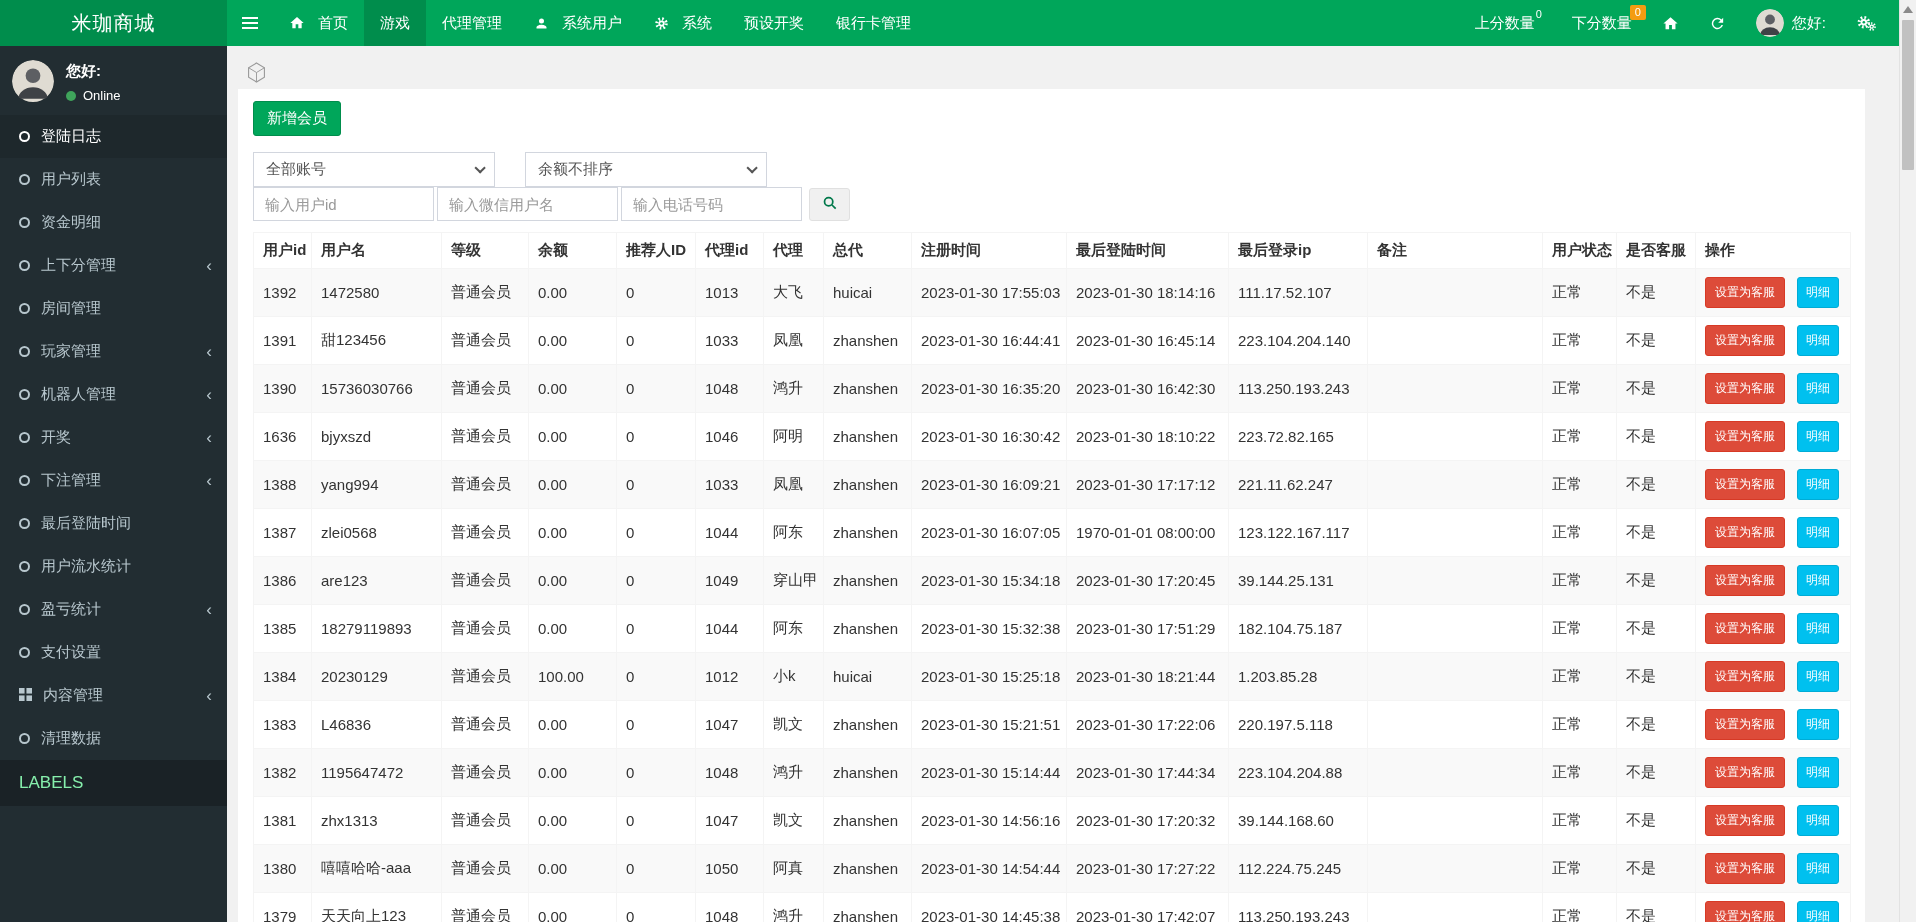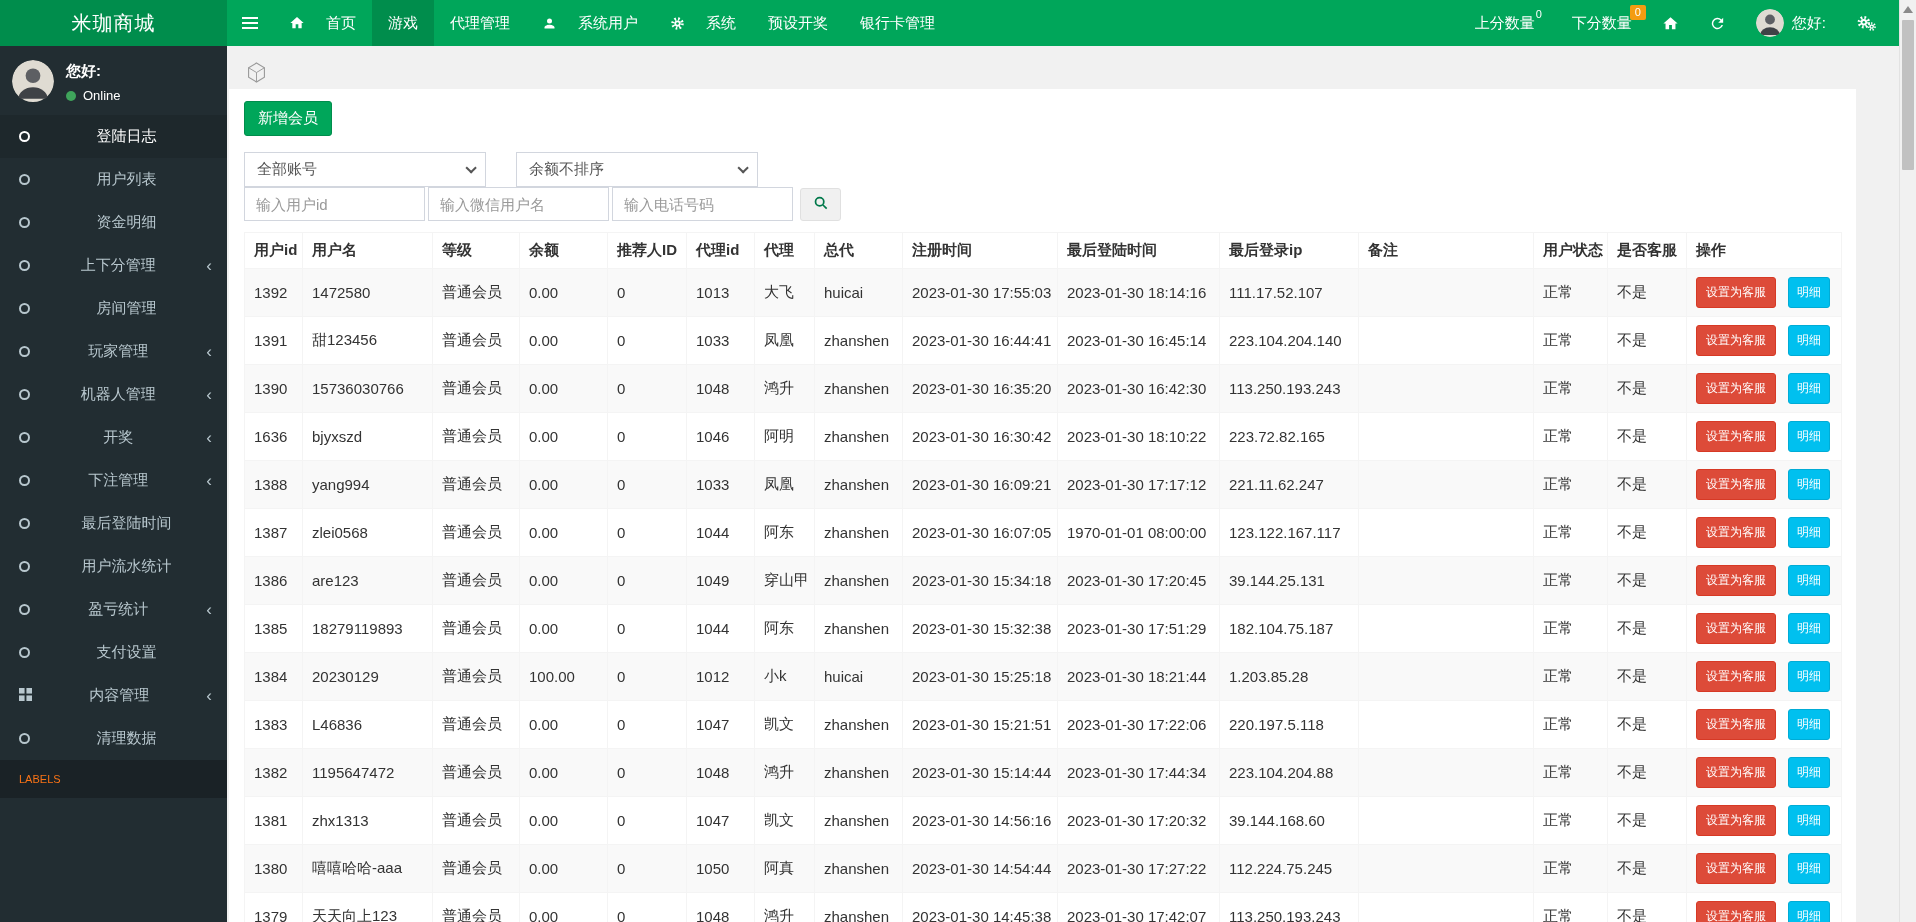--- a/index.html
+++ b/index.html
@@ -4,21 +4,21 @@
 <style>
   * { margin:0; padding:0; box-sizing:border-box; }
   html,body { width:1916px; height:922px; overflow:hidden; }
   body { font-family:"Liberation Sans","DejaVu Sans",sans-serif; background:#f1f1f1; position:relative; font-size:15px; }
 
   
   .navbar { position:absolute; top:0; left:0; width:1916px; height:46px; background:#00a65a; display:flex; align-items:stretch; z-index:5; }
   .logo { width:227px; background:#008d4c; color:#fff; font-size:20px; display:flex; align-items:center; justify-content:center; letter-spacing:1px; }
   .nav-hamburger { width:46px; display:flex; flex-direction:column; align-items:center; justify-content:center; gap:3px; cursor:pointer; }
   .nav-hamburger i { display:block; width:16px; height:2px; background:#fff; }
-  .nav-item { display:flex; align-items:center; padding:0 16px; color:#fff; font-size:15px; gap:21px; cursor:pointer; }
+  .nav-item { display:flex; align-items:center; padding:0 16px; color:#fff; font-size:15px; gap:13px; cursor:pointer; }
   .nav-item.active { background:#008d4c; }
   .nav-ic svg { display:block; }
   .nav-right { margin-left:auto; display:flex; align-items:center; padding-right:40px; gap:30px; color:#fff; }
   .nav-score { position:relative; font-size:15px; cursor:pointer; }
   .sup0 { font-size:11px; vertical-align:top; position:relative; top:-6px; margin-left:1px; }
   .badge-orange { position:absolute; top:-9px; right:-14px; background:#f39c12; color:#fff; font-size:11px; line-height:1; padding:2px 5px; border-radius:2px; }
   .nav-icon-btn { cursor:pointer; display:flex; align-items:center; }
   .nav-user { display:flex; align-items:center; gap:8px; cursor:pointer; }
   .avatar { border-radius:50%; overflow:hidden; display:inline-block; }
   .avatar svg { display:block; }
@@ -26,28 +26,28 @@
   
   .sidebar { position:absolute; top:46px; left:0; width:227px; height:876px; background:#222d32; }
   .user-panel { display:flex; gap:12px; padding:14px 12px 12px 12px; height:69px; }
   .greet { color:#fff; font-weight:bold; font-size:15px; margin-top:2px; }
   .online-row { display:flex; align-items:center; gap:7px; margin-top:7px; color:#fff; font-size:13px; }
   .dot { width:10px; height:10px; border-radius:50%; background:#3fa45b; display:inline-block; }
   .side-item { height:43px; display:flex; align-items:center; padding:0 15px 0 19px; color:#b8c7ce; font-size:15px; gap:11px; cursor:pointer; }
   .side-item.active { background:#1e282c; color:#fff; }
   .ring { width:11px; height:11px; border:2px solid #b8c7ce; border-radius:50%; display:inline-block; flex:none; }
   .side-item.active .ring { border-color:#fff; }
-  .side-label { flex:1;text-align:center; }
+  .side-label { flex:1; }
   .chev { color:#b8c7ce; font-size:17px; line-height:1; }
-  .side-header { background:#1a2226; color:#f97316; font-size:11px; padding:13px 19px; }
+  .side-header { background:#1a2226; color:#86efac; font-size:17px; padding:13px 19px; }
 
   
   .content { position:absolute; top:46px; left:227px; width:1689px; height:876px; background:#f1f1f1; }
   .hexagon { position:absolute; top:16px; left:20px; }
-  .card { position:absolute; top:43px; left:2px; width:1627px; height:833px; background:#fff; padding:12px 15px 0 15px; }
+  .card { position:absolute; top:43px; left:11px; width:1627px; height:833px; background:#fff; padding:12px 15px 0 15px; }
   .btn-add { background:#00a65a; border:1px solid #008d4c; color:#fff; font-size:15px; padding:7px 13px; border-radius:3px; cursor:pointer; font-family:inherit; }
   .filter-row { display:flex; gap:30px; margin-top:16px; }
   .select-wrap { width:242px; height:35px; border:1px solid #d2d6de; background:#fff; display:flex; align-items:center; padding:0 12px; color:#555; cursor:pointer; position:relative; }
   .select-text { flex:1; }
   .caret { width:8px; height:8px; border-right:2px solid #555; border-bottom:2px solid #555; transform:rotate(45deg) translateY(-3px); }
   .search-row { display:flex; align-items:center; }
   .search-row input { width:181px; height:34px; border:1px solid #d2d6de; padding:0 11px; font-size:15px; color:#333; margin-right:3px; font-family:inherit; outline:none; }
   .search-row input::placeholder { color:#999; }
   .btn-search { width:41px; height:33px; background:#f0f0f0; border:1px solid #e0e0e0; border-radius:3px; margin-left:4px; cursor:pointer; display:flex; align-items:center; justify-content:center; }
 

